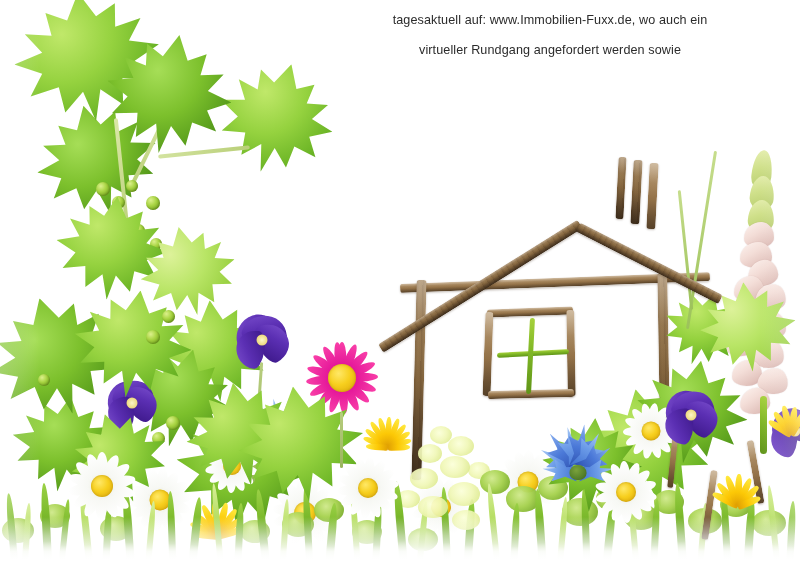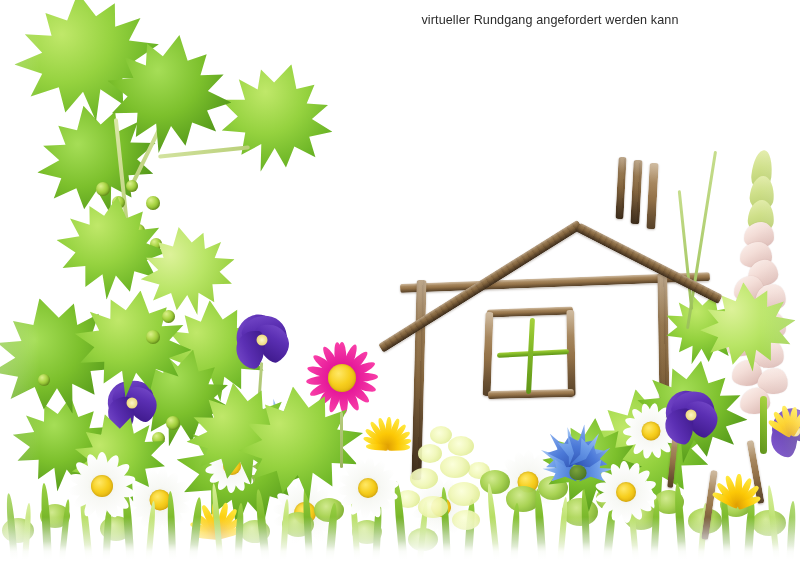--- a/index.html
+++ b/index.html
@@ -639,16 +639,17 @@
   </div>
 
   <div class="twig lite z36" style="left:706px;top:470px;width:7px;height:70px;transform:rotate(8deg);"></div>
   <div class="twig lite z36" style="left:752px;top:440px;width:7px;height:64px;transform:rotate(-10deg);"></div>
   <div class="twig lite z30" style="left:670px;top:430px;width:6px;height:58px;transform:rotate(6deg);"></div>
 
   <div id="bottom-fade"></div>
   <div id="edge-vig"></div>
 
   <div id="text-block">
-    <div class="msg-line">virtueller Rundgang angefordert werden kann</div>
+    <div class="msg-line">tagesaktuell auf: www.Immobilien-Fuxx.de, wo auch ein</div>
+    <div class="msg-line">virtueller Rundgang angefordert werden sowie</div>
   </div>
 
 </div>
 
 </body></html>

